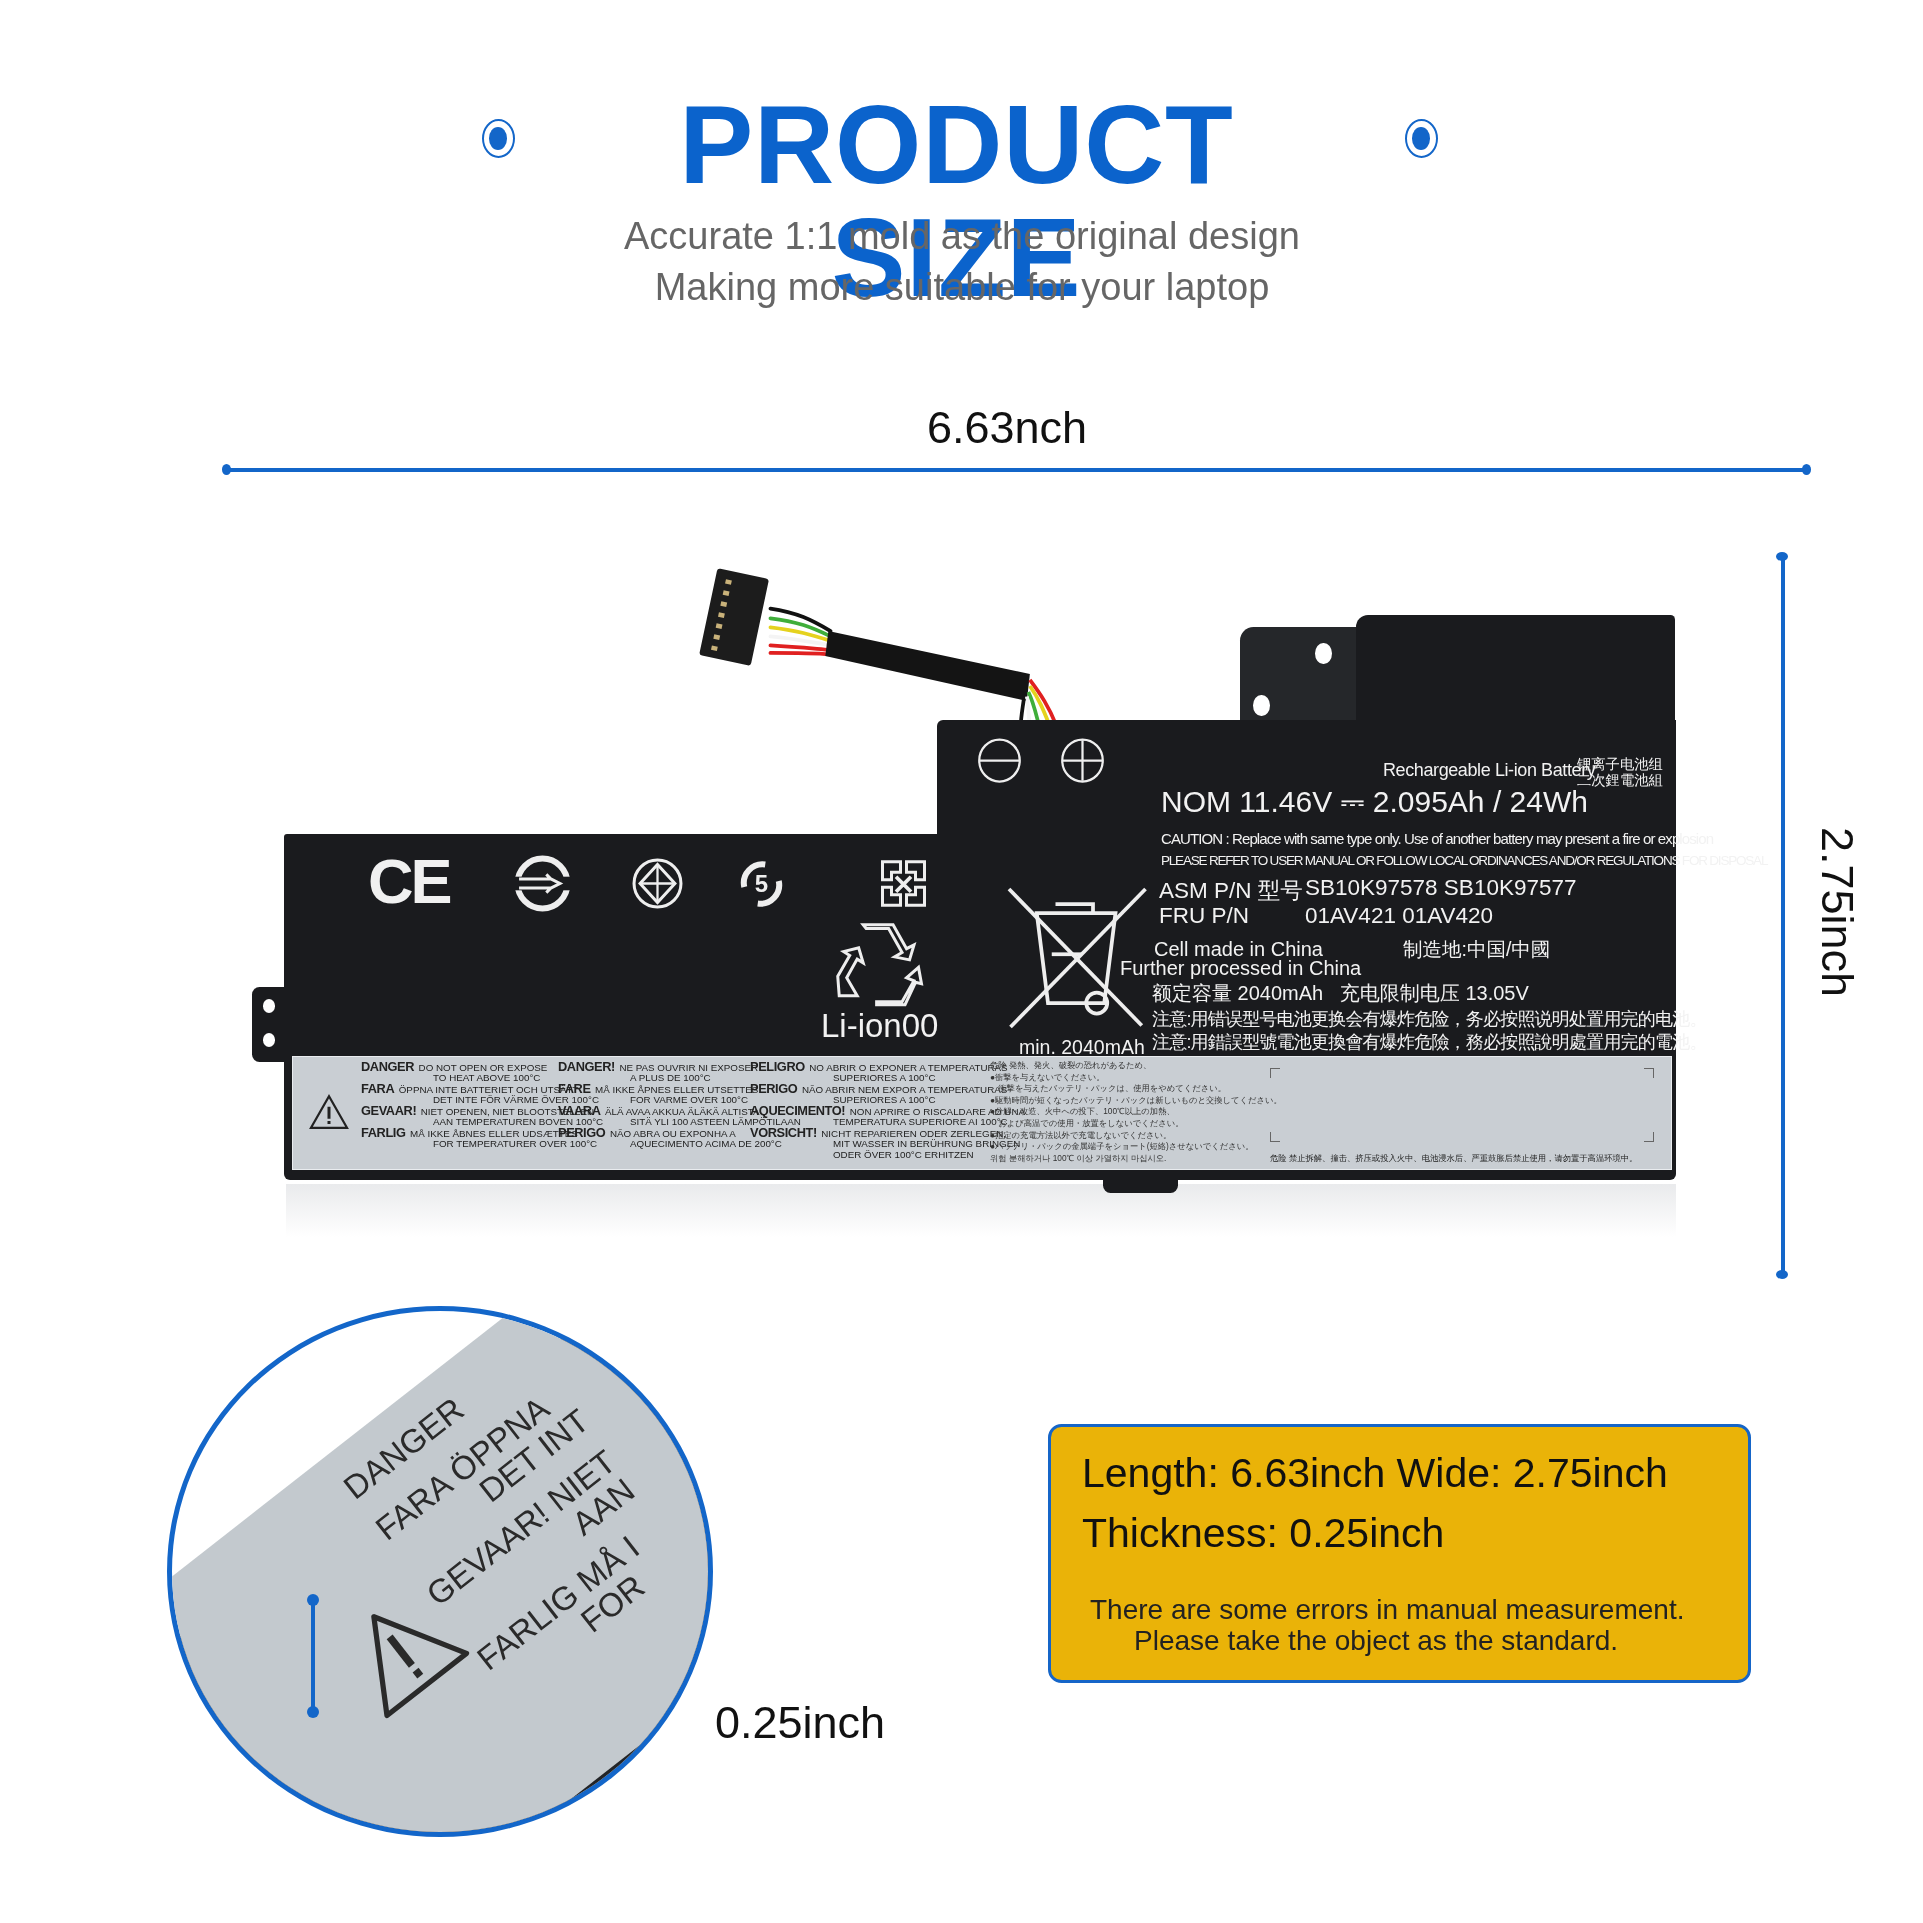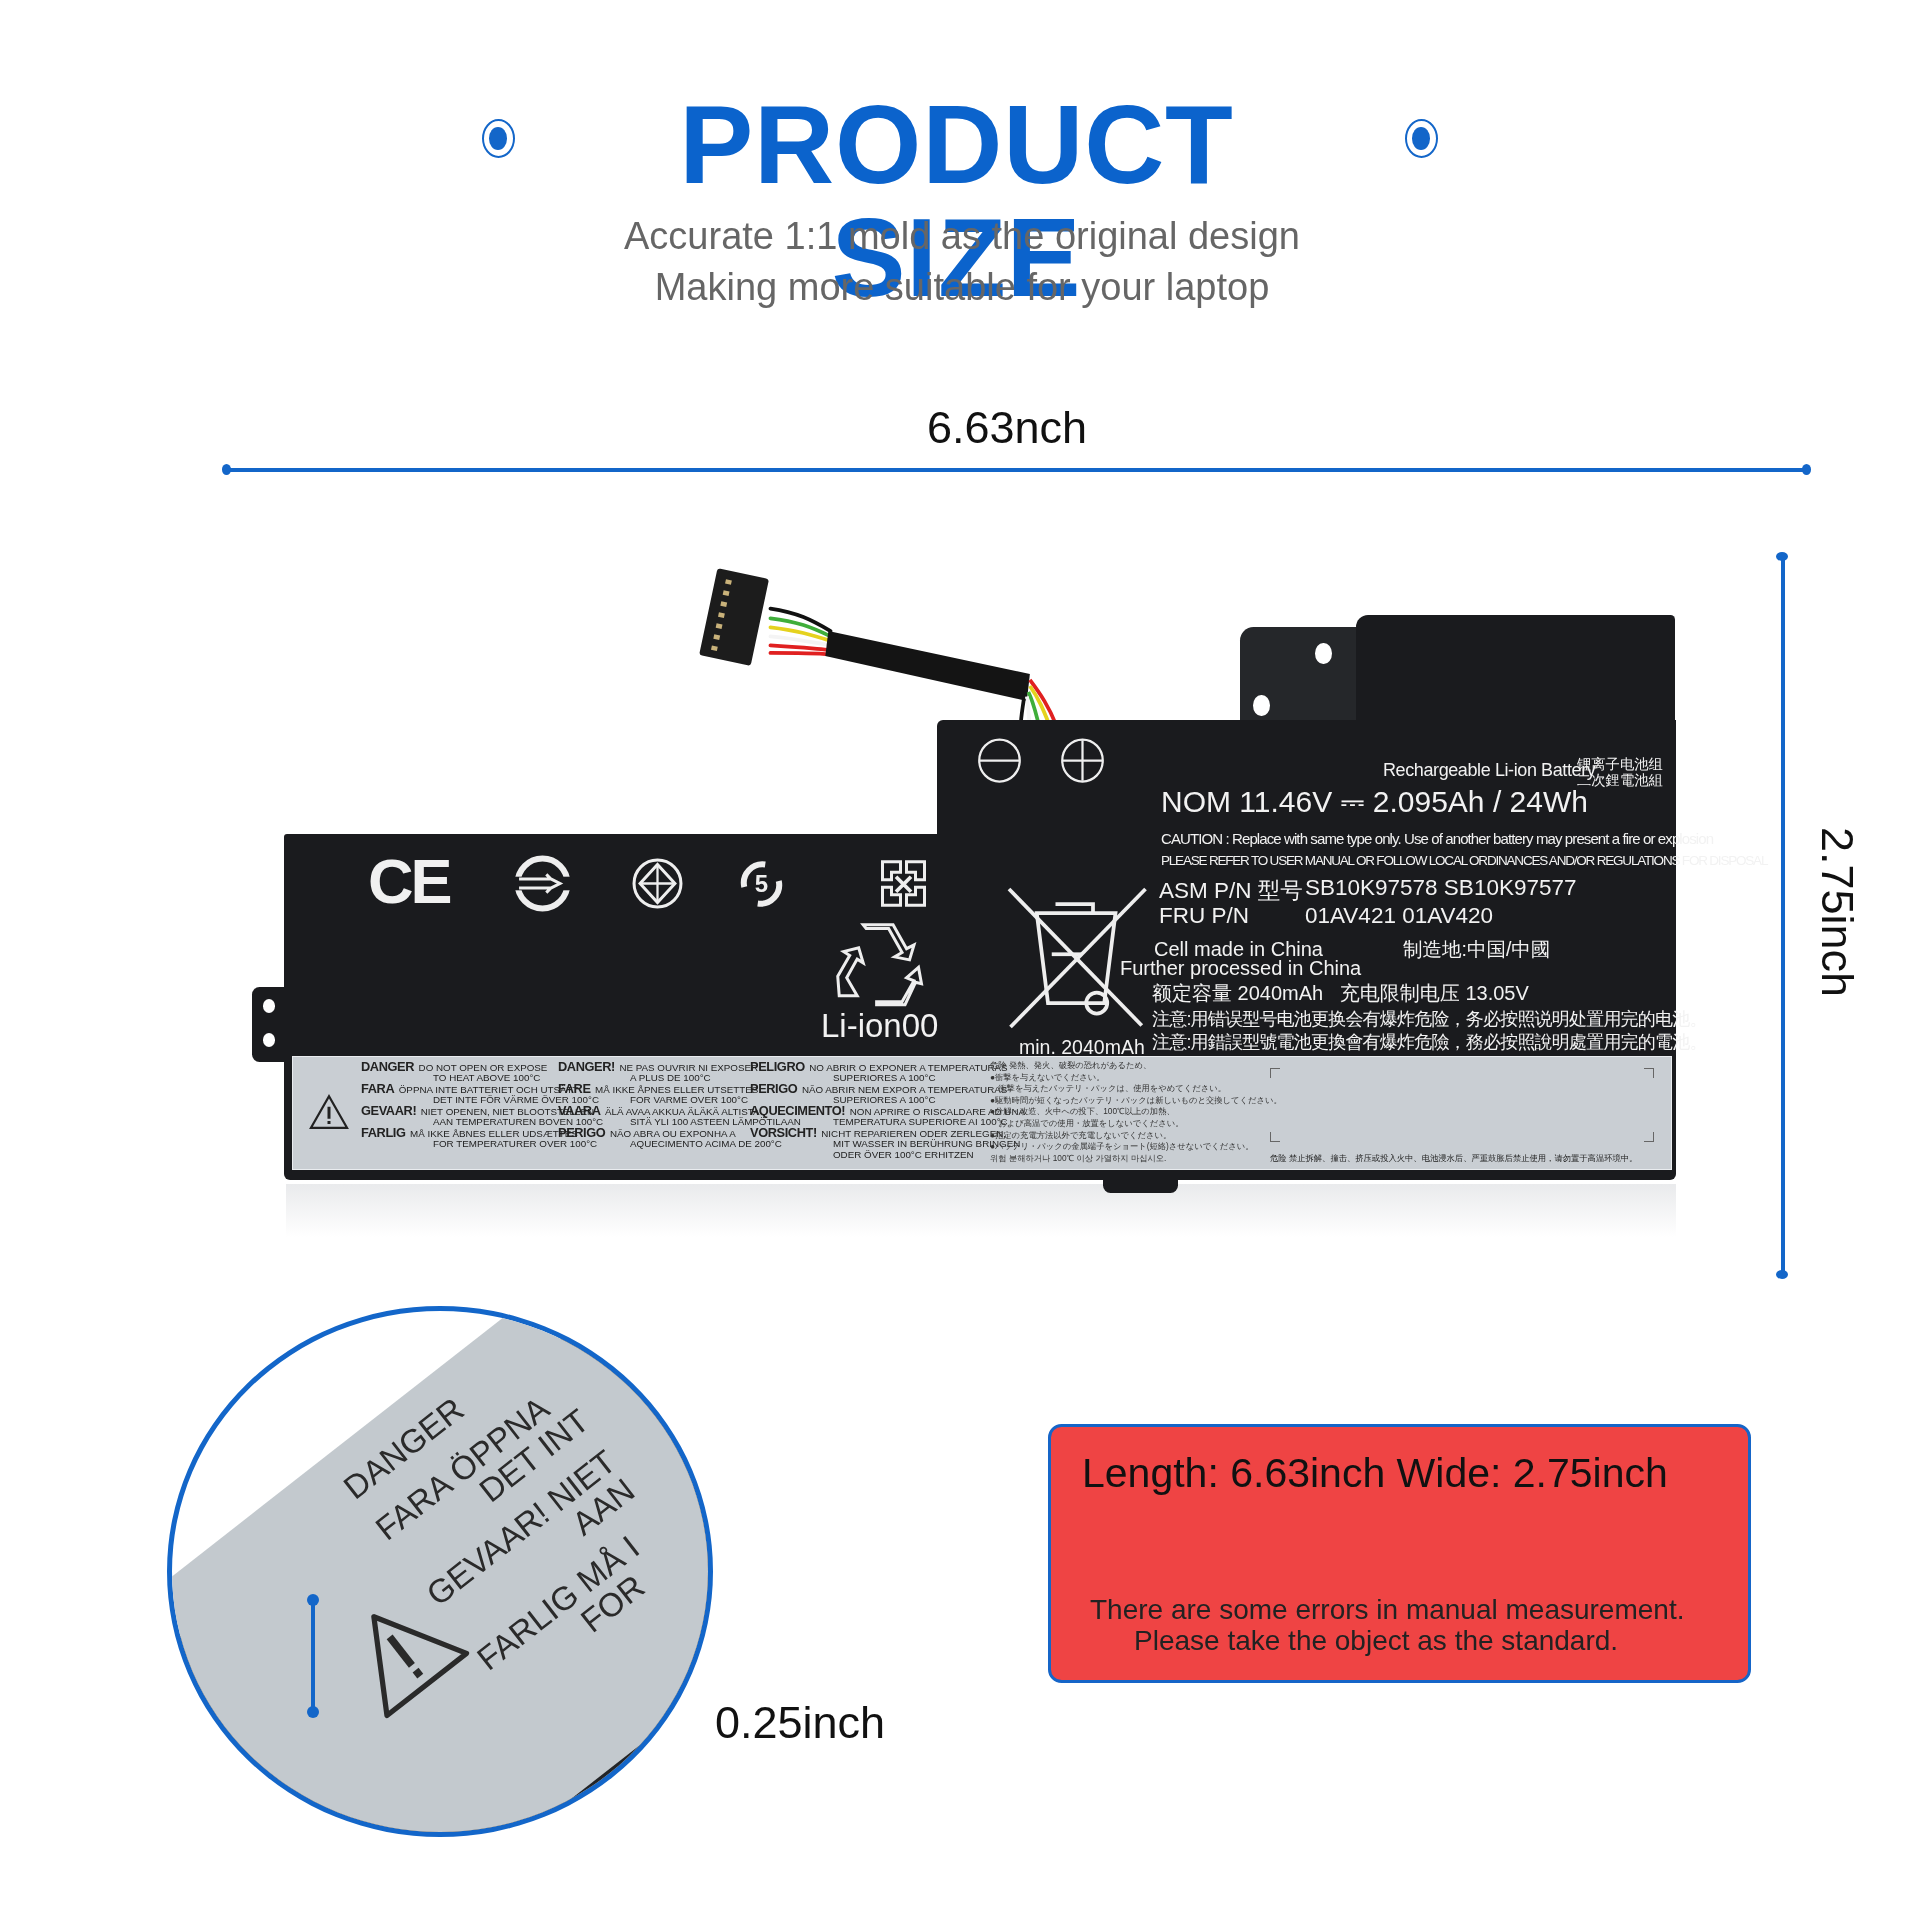--- a/index.html
+++ b/index.html
@@ -24,21 +24,21 @@
   .bat { position:absolute; background:#1a1b1e; }
   .bat-shadow { position:absolute; left:286px; top:1184px; width:1390px; height:53px; background:linear-gradient(#e9eaec,#ffffff); }
   .icon-w { position:absolute; color:#f0f0f0; }
   .wt { position:absolute; color:#f2f2f2; white-space:nowrap; }
   .label-panel { position:absolute; left:292px; top:1056px; width:1380px; height:114px; background:#c9ced3; border:1.5px solid #e9ecef; box-sizing:border-box; }
   .lp-text { position:absolute; font-size:9.8px; line-height:10.5px; color:#222; white-space:nowrap; font-family:"Liberation Sans", sans-serif; }
   .lp-key { font-size:12.8px; font-weight:bold; margin-right:4.5px; letter-spacing:-0.4px; }
   .hole { position:absolute; width:16.5px; height:21px; border-radius:50%; background:#fff; }
 
   
-  .infobox { position:absolute; left:1048px; top:1424px; width:703px; height:259px; border:3px solid #1565c8; border-radius:13.5px; box-sizing:border-box; background:#ef4444; }
+  .infobox { position:absolute; left:1048px; top:1424px; width:703px; height:259px; border:3px solid #1565c8; border-radius:13.5px; box-sizing:border-box; background:#eab308; }
   .info-big { position:absolute; left:31px; font-size:41px; color:#111; white-space:nowrap; }
   .info-small { position:absolute; left:39px; font-size:28px; color:#222; white-space:nowrap; }
 
   
   .lens { position:absolute; left:167px; top:1306px; width:546px; height:531px; border-radius:50%; border:5.3px solid #1366c9; box-sizing:border-box; overflow:hidden; background:#fff; }
   .lens-inner { position:absolute; left:-30px; top:-45px; width:676px; height:676px; transform:rotate(-38deg); transform-origin:55% 55%; }
   .lens-dark { position:absolute; left:45px; top:165px; width:676px; height:481px; background:#222427; }
   .lens-label { position:absolute; left:83px; top:113px; width:646px; height:421px; background:#c3c9ce; }
   .lens-text { position:absolute; color:#2a2a2a; font-size:33px; white-space:nowrap; }
   .lens-mline { position:absolute; left:311px; top:1599px; width:3.8px; height:113px; background:#1366c9; }
@@ -257,16 +257,17 @@
     </div>
   </div>
 </div>
 <div class="lens-mline"></div>
 <div class="lens-dot" style="left:307px; top:1594px;"></div>
 <div class="lens-dot" style="left:307px; top:1706px;"></div>
 <div class="dimtext" style="left:715px; top:1697px;">0.25inch</div>
 
 <div class="infobox">
   <div class="info-big" style="top:22.5px;">Length: 6.63inch Wide: 2.75inch</div>
+  <div class="info-big" style="top:83px;">Thickness: 0.25inch</div>
   <div class="info-small" style="top:167px;">There are some errors in manual measurement.</div>
   <div class="info-small" style="top:198px;margin-left:44px;">Please take the object as the standard.</div>
 </div>
 
 
 </body></html>

